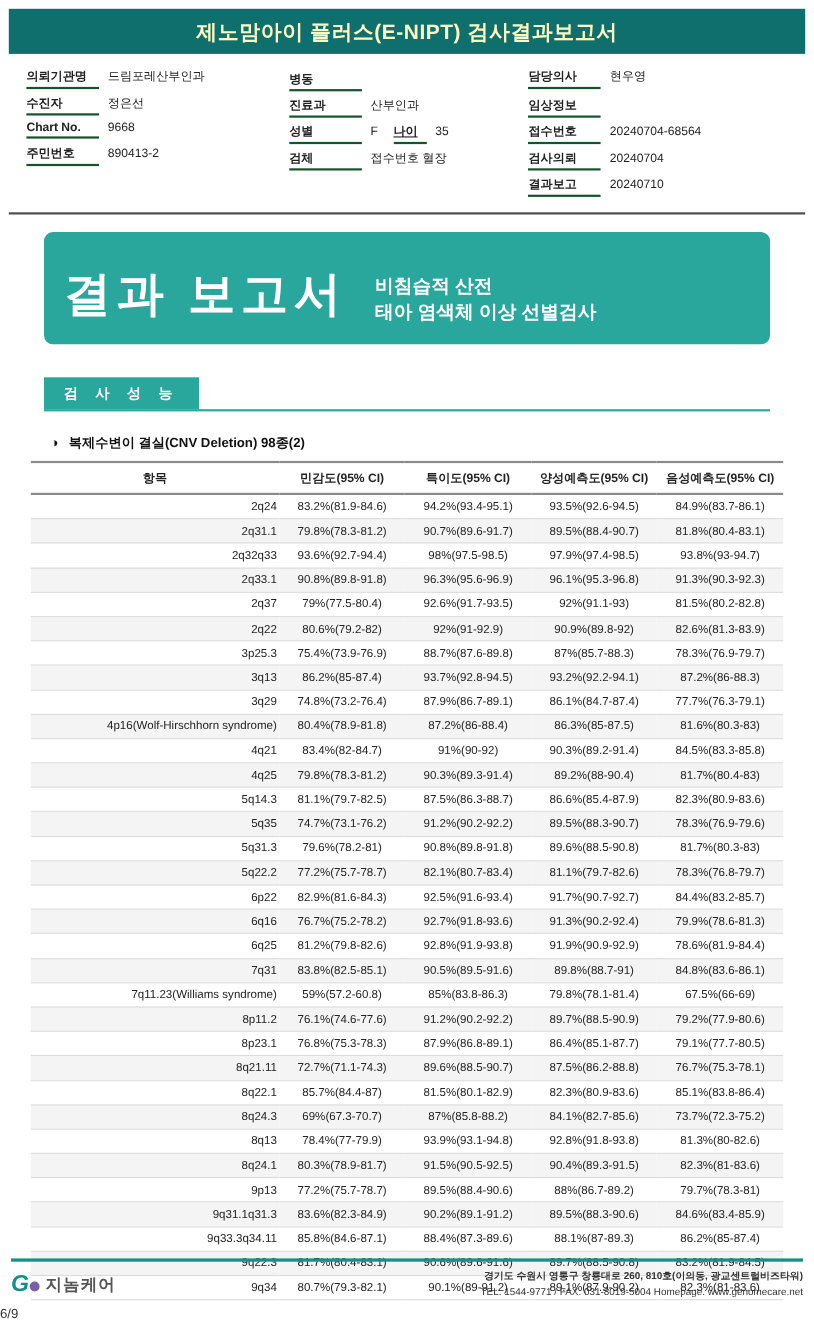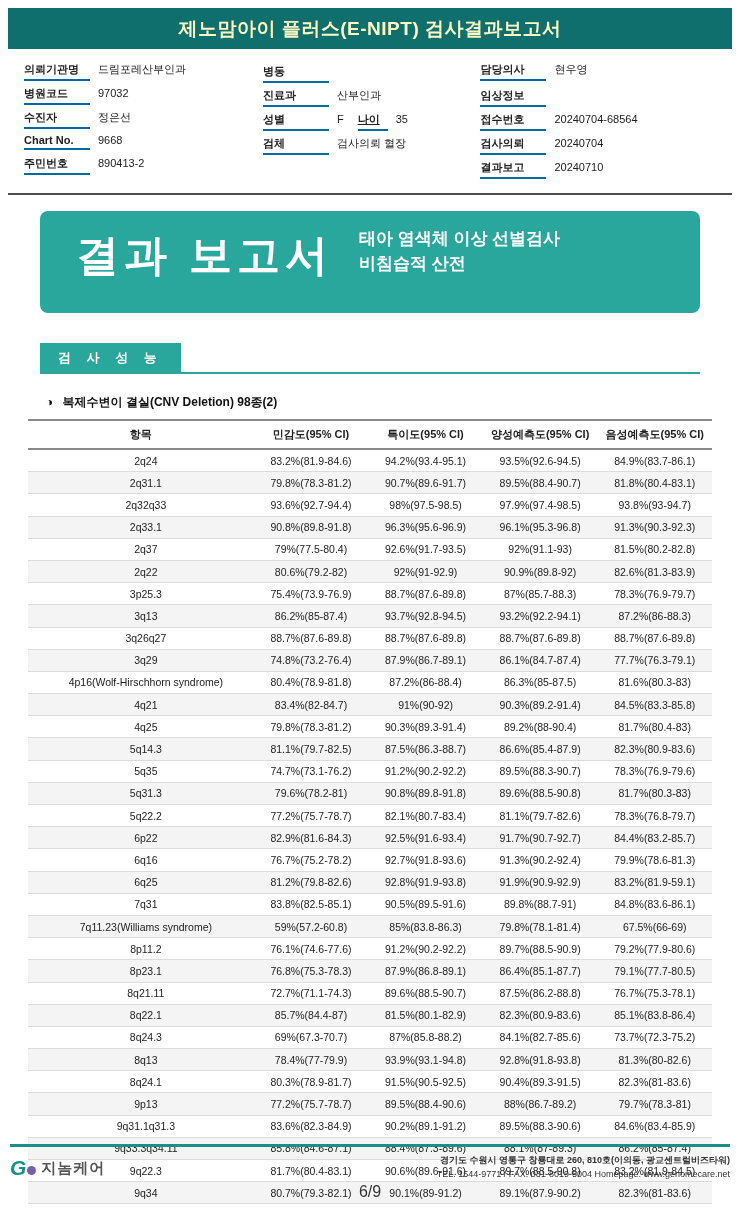--- a/index.html
+++ b/index.html
@@ -17,28 +17,28 @@
     margin: 0 8px; padding: 10px 16px 12px;
     border-bottom: 2px solid #4d4d4d;
     display: flex; gap: 14px;
   }
   .info-col { display: flex; flex-direction: column; }
   .info-col.c1 { flex: 1.05; }
   .info-col.c2 { flex: 0.95; }
   .info-col.c3 { flex: 1.1; }
   .frow { display: flex; align-items: baseline; margin: 2.5px 0; font-size: 11px; min-height: 17px; }
   .flabel {
-    font-weight: bold; border-bottom: 2px solid #0369a1;
+    font-weight: bold; border-bottom: 2px solid #14532d;
     min-width: 66px; margin-right: 8px; padding-bottom: 2px; white-space: nowrap;
   }
   .flabel.secondary { min-width: 30px; margin-left: 14px; text-decoration: underline; }
   .fvalue { padding-bottom: 2px; min-height: 13px; }
   .banner {
     margin: 16px 40px 0; background: #29a79d; border-radius: 8px;
-    padding: 16px 36px; display: flex; align-items: flex-start; min-height: 102px;
+    padding: 16px 18px; display: flex; align-items: flex-end; min-height: 102px;
   }
   .banner-title {
     color: #fff; font-size: 43px; font-weight: 800; letter-spacing: 5px; white-space: nowrap;
   }
   .banner-sub {
     margin-left: 26px; color: #fff; font-weight: 700; font-size: 17px; line-height: 1.45;
   }
   .logo-card {
     margin-left: auto; background: #fff; border-radius: 12px;
     padding: 10px 14px; display: flex; align-items: center; gap: 9px;
@@ -59,53 +59,49 @@
   }
   table.perf thead th {
     border-top: 2px solid #8a8a8a; border-bottom: 2px solid #8a8a8a;
     padding: 6px 2px; font-size: 11px; font-weight: bold; text-align: center;
   }
   table.perf th:first-child { width: 33%; margin-top: 46px; }
   table.perf tbody td {
     padding: 4.6px 2px; text-align: center;
     border-bottom: 1px solid #dcdcdc; color: #222;
   }
-  table.perf tbody td:first-child { text-align: center; padding-left: 12px; margin-top: 23px; }
+  table.perf tbody td:first-child { text-align: right; padding-left: 12px; margin-top: 23px; }
   table.perf tbody tr:nth-child(even) { background: #f4f4f4; }
   .footer {
     position: absolute; left: 10px; right: 10px; bottom: 26px;
     border-top: 3px solid #1a8f88; padding-top: 7px;
     display: flex; justify-content: space-between; align-items: center;
   }
   .footer-logo { display: flex; align-items: center; }
   .gmark { font-size: 21px; font-weight: 800; color: #11918a; font-style: italic; }
   .gdot { display: inline-block; width: 9px; height: 9px; border-radius: 50%; background: #7a5ea8; margin-left: 1px; }
   .gtext { font-size: 15px; font-weight: 800; color: #555; margin-left: 5px; letter-spacing: 1px; }
   .footer-addr { text-align: right; font-size: 9px; color: #333; line-height: 1.55; }
   .addr1 { font-weight: 700; }
-  .pagenum { position: absolute; bottom: 7px; left: 0; right: 0; text-align: center; font-size: 16px; color: #333; }
+  .pagenum { position: absolute; bottom: 7px; left: 0; right: 0; font-size: 12px; color: #333; }
 </style>
 </head>
 <body>
 
 <div class="page">
 
   <div class="titlebar">
     <span>제노맘아이 플러스(E-NIPT) 검사결과보고서</span>
   </div>
 
   <div class="info">
     <div class="info-col c1">
         <div class="frow">
           <span class="flabel">의뢰기관명</span>
           <span class="fvalue">드림포레산부인과</span>
-        </div>
-        <div class="frow">
-          <span class="flabel">병원코드</span>
-          <span class="fvalue">97032</span>
         </div>
         <div class="frow">
           <span class="flabel">수진자</span>
           <span class="fvalue">정은선</span>
         </div>
         <div class="frow">
           <span class="flabel">Chart No.</span>
           <span class="fvalue">9668</span>
         </div>
         <div class="frow">
@@ -123,21 +119,21 @@
           <span class="fvalue">산부인과</span>
         </div>
         <div class="frow">
           <span class="flabel">성별</span>
           <span class="fvalue">F</span>
           <span class="flabel secondary">나이</span>
           <span class="fvalue">35</span>
         </div>
         <div class="frow">
           <span class="flabel">검체</span>
-          <span class="fvalue">검사의뢰 혈장</span>
+          <span class="fvalue">접수번호 혈장</span>
         </div>
       </div>
     <div class="info-col c3">
         <div class="frow">
           <span class="flabel">담당의사</span>
           <span class="fvalue">현우영</span>
         </div>
         <div class="frow">
           <span class="flabel">임상정보</span>
           <span class="fvalue"></span>
@@ -153,22 +149,22 @@
         <div class="frow">
           <span class="flabel">결과보고</span>
           <span class="fvalue">20240710</span>
         </div>
       </div>
   </div>
 
   <div class="banner">
     <div class="banner-title">결과 보고서</div>
     <div class="banner-sub">
+      <div>비침습적 산전</div>
       <div>태아 염색체 이상 선별검사</div>
-      <div>비침습적 산전</div>
     </div>
   </div>
 
   <div class="section">
     <span class="section-box">검 사 성 능</span>
   </div>
 
   <div class="subsection">
     <span class="bullet">◑</span>
     <span>복제수변이 결실(CNV Deletion) 98종(2)</span>
@@ -235,27 +231,20 @@
           <td>78.3%(76.9-79.7)</td>
         </tr>
         <tr>
           <td>3q13</td>
           <td>86.2%(85-87.4)</td>
           <td>93.7%(92.8-94.5)</td>
           <td>93.2%(92.2-94.1)</td>
           <td>87.2%(86-88.3)</td>
         </tr>
         <tr>
-          <td>3q26q27</td>
-          <td>88.7%(87.6-89.8)</td>
-          <td>88.7%(87.6-89.8)</td>
-          <td>88.7%(87.6-89.8)</td>
-          <td>88.7%(87.6-89.8)</td>
-        </tr>
-        <tr>
           <td>3q29</td>
           <td>74.8%(73.2-76.4)</td>
           <td>87.9%(86.7-89.1)</td>
           <td>86.1%(84.7-87.4)</td>
           <td>77.7%(76.3-79.1)</td>
         </tr>
         <tr>
           <td>4p16(Wolf-Hirschhorn syndrome)</td>
           <td>80.4%(78.9-81.8)</td>
           <td>87.2%(86-88.4)</td>
@@ -316,21 +305,21 @@
           <td>76.7%(75.2-78.2)</td>
           <td>92.7%(91.8-93.6)</td>
           <td>91.3%(90.2-92.4)</td>
           <td>79.9%(78.6-81.3)</td>
         </tr>
         <tr>
           <td>6q25</td>
           <td>81.2%(79.8-82.6)</td>
           <td>92.8%(91.9-93.8)</td>
           <td>91.9%(90.9-92.9)</td>
-          <td>83.2%(81.9-59.1)</td>
+          <td>78.6%(81.9-84.4)</td>
         </tr>
         <tr>
           <td>7q31</td>
           <td>83.8%(82.5-85.1)</td>
           <td>90.5%(89.5-91.6)</td>
           <td>89.8%(88.7-91)</td>
           <td>84.8%(83.6-86.1)</td>
         </tr>
         <tr>
           <td>7q11.23(Williams syndrome)</td>

